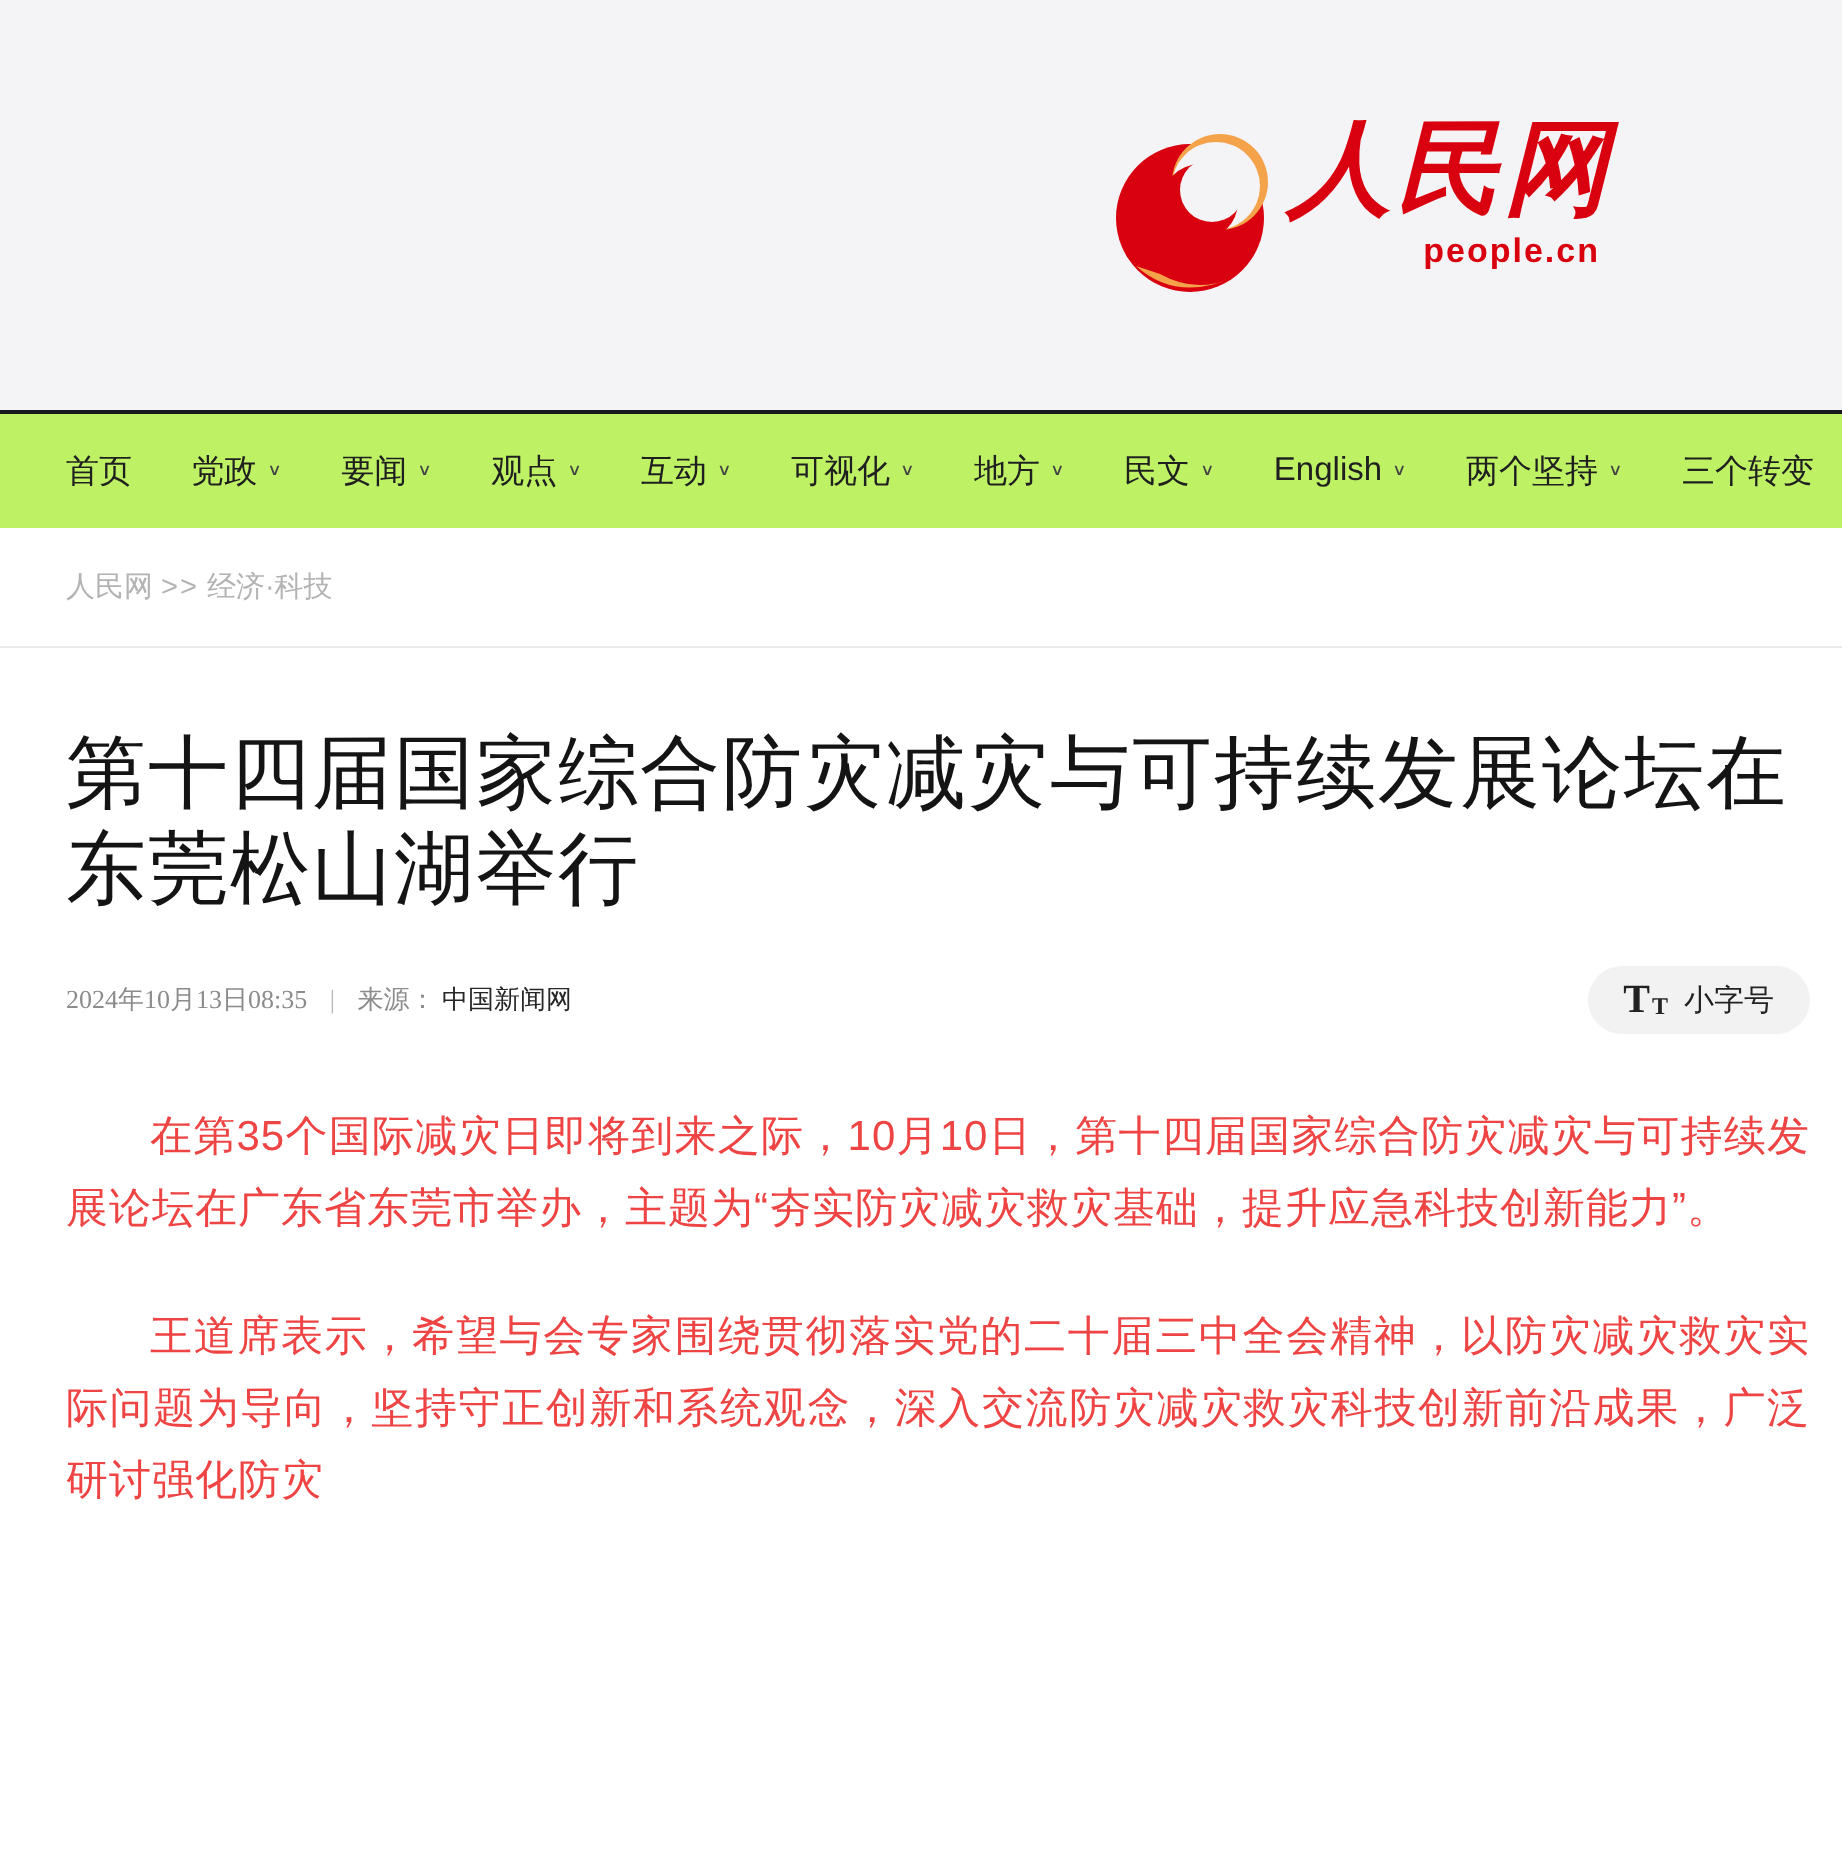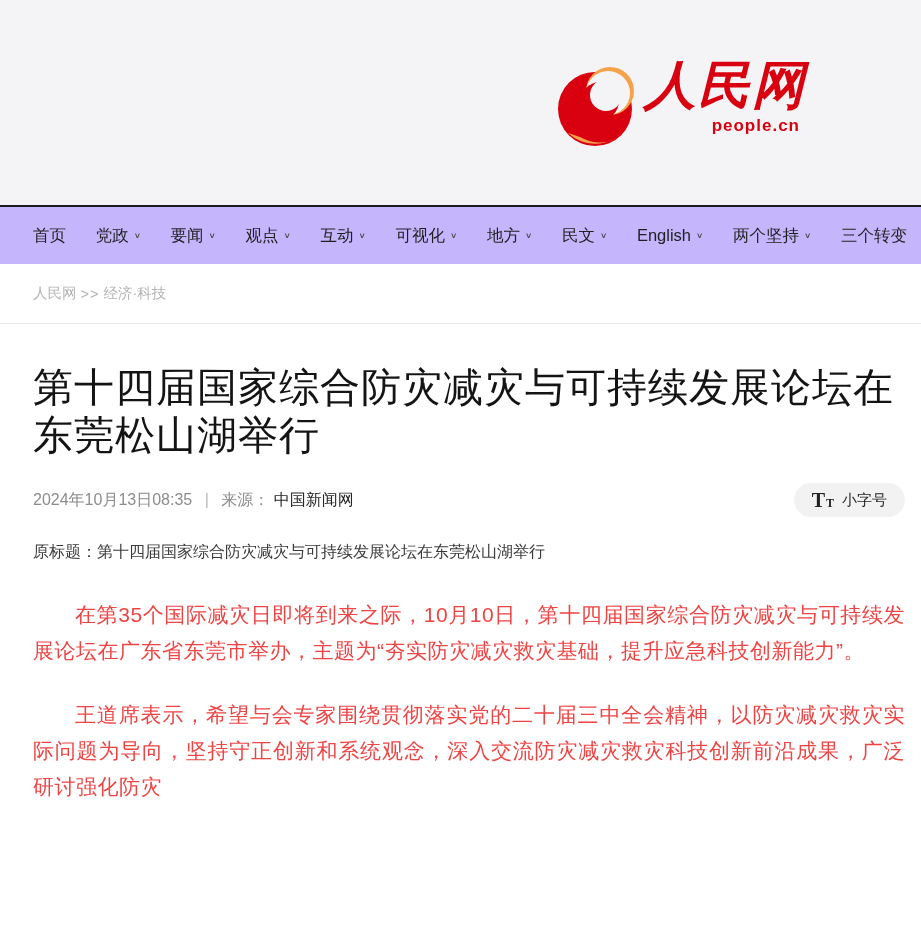--- a/index.html
+++ b/index.html
@@ -20,21 +20,21 @@
     font-family:"DejaVu Serif","Liberation Serif",serif;
     font-size:52px; font-weight:700; color:#d9000f; letter-spacing:2px; line-height:60px;
     font-style:italic;
   }
   .logo-en {
     font-family:"Liberation Sans",sans-serif; font-size:17px; font-weight:700;
     color:#d9000f; letter-spacing:1px; line-height:26px; margin-right:6px; margin-top:-2px;
   }
   
   .main-nav {
-    height:57px; background:#c4b5fd; display:flex; align-items:center;
+    height:57px; background:#bef264; display:flex; align-items:center;
     justify-content:space-between; padding:0 14px 0 33px;
   }
   .nav-item {
     display:inline-flex; align-items:center; font-size:16.5px; color:#1f1f1f;
     text-decoration:none; white-space:nowrap; cursor:pointer;
   }
   .chevron { font-size:10px; color:#444; margin-left:5px; transform:scaleY(.8); }
   
   .breadcrumb-row {
     height:60px; background:#fff; display:flex; align-items:center;
@@ -44,21 +44,21 @@
   .crumb-link { color:#b3b3b3; text-decoration:none; cursor:pointer; }
   
   .article { padding:0 16px 0 33px; }
   .article-title {
     margin-top:39px; font-size:40px; line-height:48px; font-weight:400;
     color:#141414; letter-spacing:1px; max-width:872px;
   }
   .meta-row {
     margin-top:24px; display:flex; align-items:center; justify-content:space-between;
   }
-  .meta-left { font-size:16px; color:#8c8c8c; }
+  .meta-left { font-size:13px; color:#8c8c8c;font-family:Liberation Serif, serif; }
   .meta-sep { margin:0 8px; color:#b9b9b9; }
   .source-link { color:#262626; text-decoration:none; cursor:pointer; }
   .font-size-btn {
     display:inline-flex; align-items:center; height:34px; padding:0 18px;
     background:#f2f2f2; border:none; border-radius:17px; cursor:pointer;
     font-family:"Liberation Sans",sans-serif; font-size:15px; color:#222;
   }
   .t-big { font-family:"Liberation Serif","DejaVu Serif",serif; font-size:20px; font-weight:700; line-height:1; }
   .t-small { font-family:"Liberation Serif","DejaVu Serif",serif; font-size:12px; font-weight:700; line-height:1; margin:6px 8px 0 1px; }
   .original-title { margin-top:25px; font-size:16px; color:#3a3a3a; }
@@ -151,23 +151,20 @@
         <span>来源：</span>
         <a class="source-link">中国新闻网</a>
       </div>
       <button class="font-size-btn">
         <span class="t-big">T</span>
         <span class="t-small">T</span>
         <span>小字号</span>
       </button>
     </div>
 
-    <p class="original-title">
-      <span>原标题：</span><span>第十四届国家综合防灾减灾与可持续发展论坛在东莞松山湖举行</span>
-    </p>
 
     <div class="article-body">
       <p>在第35个国际减灾日即将到来之际，10月10日，第十四届国家综合防灾减灾与可持续发展论坛在广东省东莞市举办，主题为“夯实防灾减灾救灾基础，提升应急科技创新能力”。</p>
       <p>王道席表示，希望与会专家围绕贯彻落实党的二十届三中全会精神，以防灾减灾救灾实际问题为导向，坚持守正创新和系统观念，深入交流防灾减灾救灾科技创新前沿成果，广泛研讨强化防灾</p>
     </div>
   </main>
 
 </div>
 
 </body></html>

